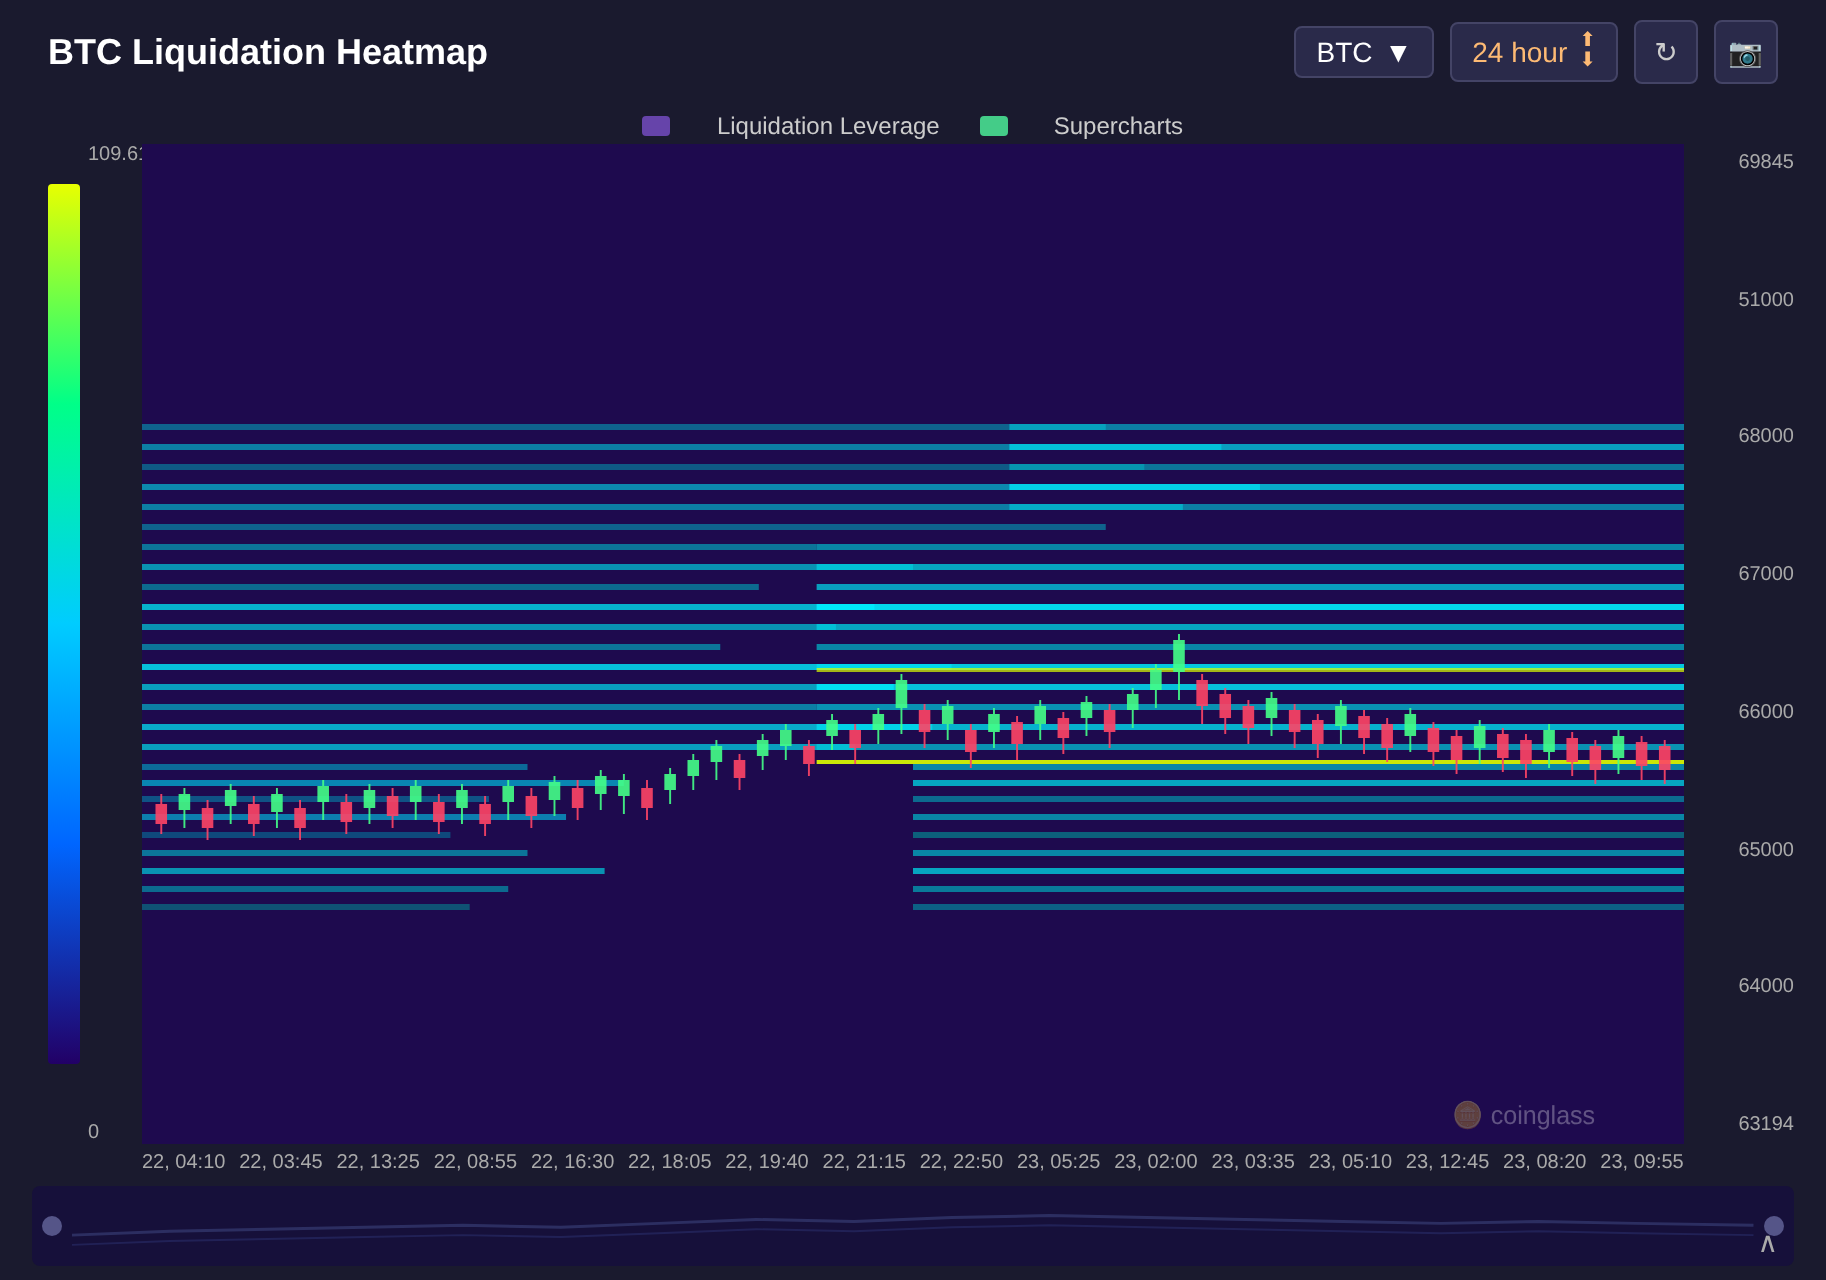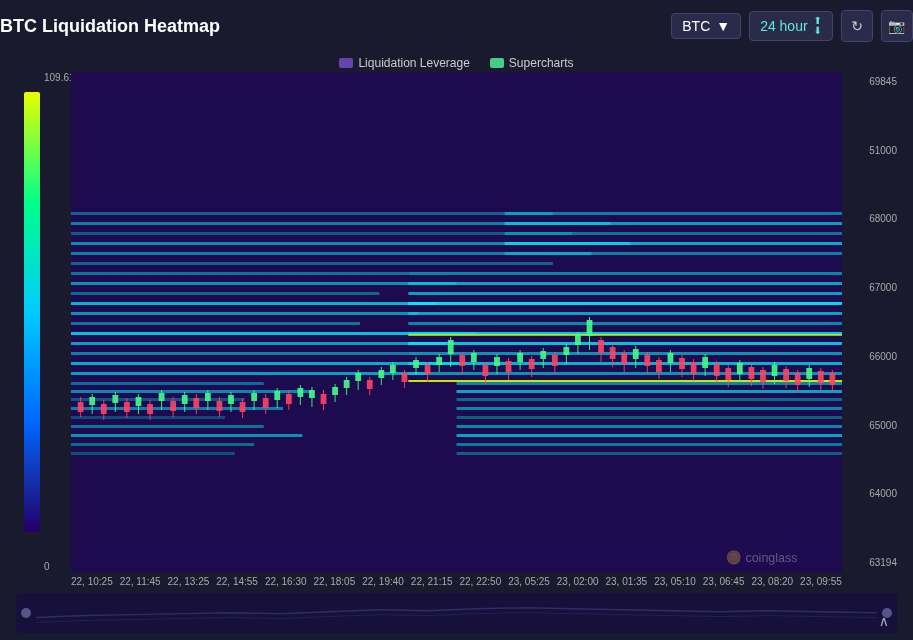--- a/index.html
+++ b/index.html
@@ -9,21 +9,21 @@
       font-family: Arial, sans-serif;
       width: 913px;
       height: 640px;
       overflow: hidden;
     }
 
     .header {
       display: flex;
       align-items: center;
       justify-content: space-between;
-      padding: 10px 0;
+      padding: 10px 24px;
       background: #1a1a2e;
     }
 
     .title {
       font-size: 18px;
       font-weight: bold;
       color: #ffffff;
     }
 
     .header-controls {
@@ -48,21 +48,21 @@
     .hour-selector {
       display: flex;
       align-items: center;
       background: #2a2a4a;
       border: 1px solid #444466;
       border-radius: 4px;
       padding: 4px 10px;
       cursor: pointer;
       gap: 6px;
       font-size: 14px;
-      color: #5eead4;
+      color: #fdba74;
     }
 
     .icon-btn {
       background: #2a2a4a;
       border: 1px solid #444466;
       border-radius: 4px;
       width: 32px;
       height: 32px;
       display: flex;
       align-items: center;
@@ -78,21 +78,21 @@
       justify-content: center;
       gap: 20px;
       padding: 4px 0 2px 0;
       font-size: 12px;
       color: #ccc;
     }
 
     .legend-item {
       display: flex;
       align-items: center;
-      gap: 5px;
+      gap: 23px;
     }
 
     .legend-color {
       width: 14px;
       height: 10px;
       border-radius: 2px;
     }
 
     .chart-area {
       position: relative;
@@ -490,34 +490,34 @@
       <span>67000</span>
       <span>66000</span>
       <span>65000</span>
       <span>64000</span>
       <span>63194</span>
     </div>
   </div>
 </div>
 
 <div class="x-axis">
-  <span>22, 10:25</span>
-  <span>22, 11:45</span>
+  <span>22, 04:10</span>
+  <span>22, 03:45</span>
   <span>22, 13:25</span>
-  <span>22, 14:55</span>
+  <span>22, 08:55</span>
   <span>22, 16:30</span>
   <span>22, 18:05</span>
   <span>22, 19:40</span>
   <span>22, 21:15</span>
   <span>22, 22:50</span>
   <span>23, 05:25</span>
   <span>23, 02:00</span>
-  <span>23, 01:35</span>
+  <span>23, 03:35</span>
   <span>23, 05:10</span>
-  <span>23, 06:45</span>
+  <span>23, 12:45</span>
   <span>23, 08:20</span>
   <span>23, 09:55</span>
 </div>
 
 <div class="scrollbar-area">
   <div class="scrollbar-thumb"></div>
   <div class="scrollbar-thumb-right"></div>
 
   <svg class="mini-chart" viewBox="0 0 860 30" preserveAspectRatio="none">
     <polyline points="0,20 50,18 100,17 150,16 200,15 250,16 300,14 350,12 400,13 450,11 500,10 550,11 600,12 650,13 700,14 750,13 800,14 860,15" fill="none" stroke="#5566aa" stroke-width="1.5" opacity="0.7"></polyline>

